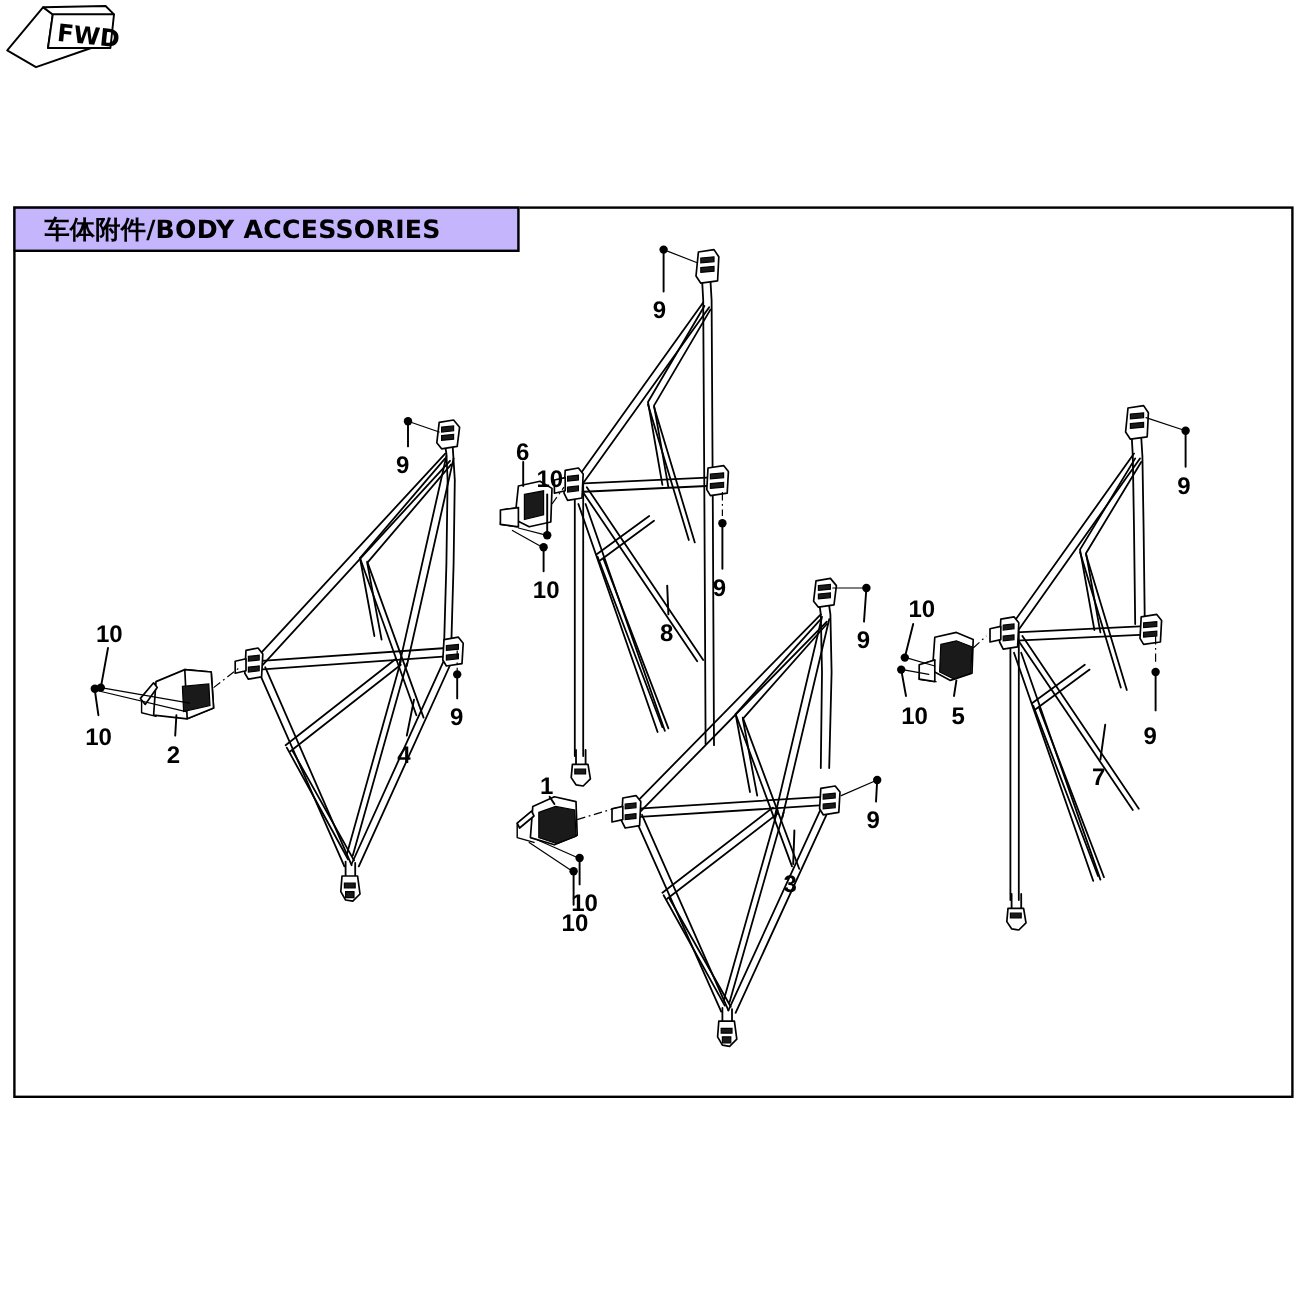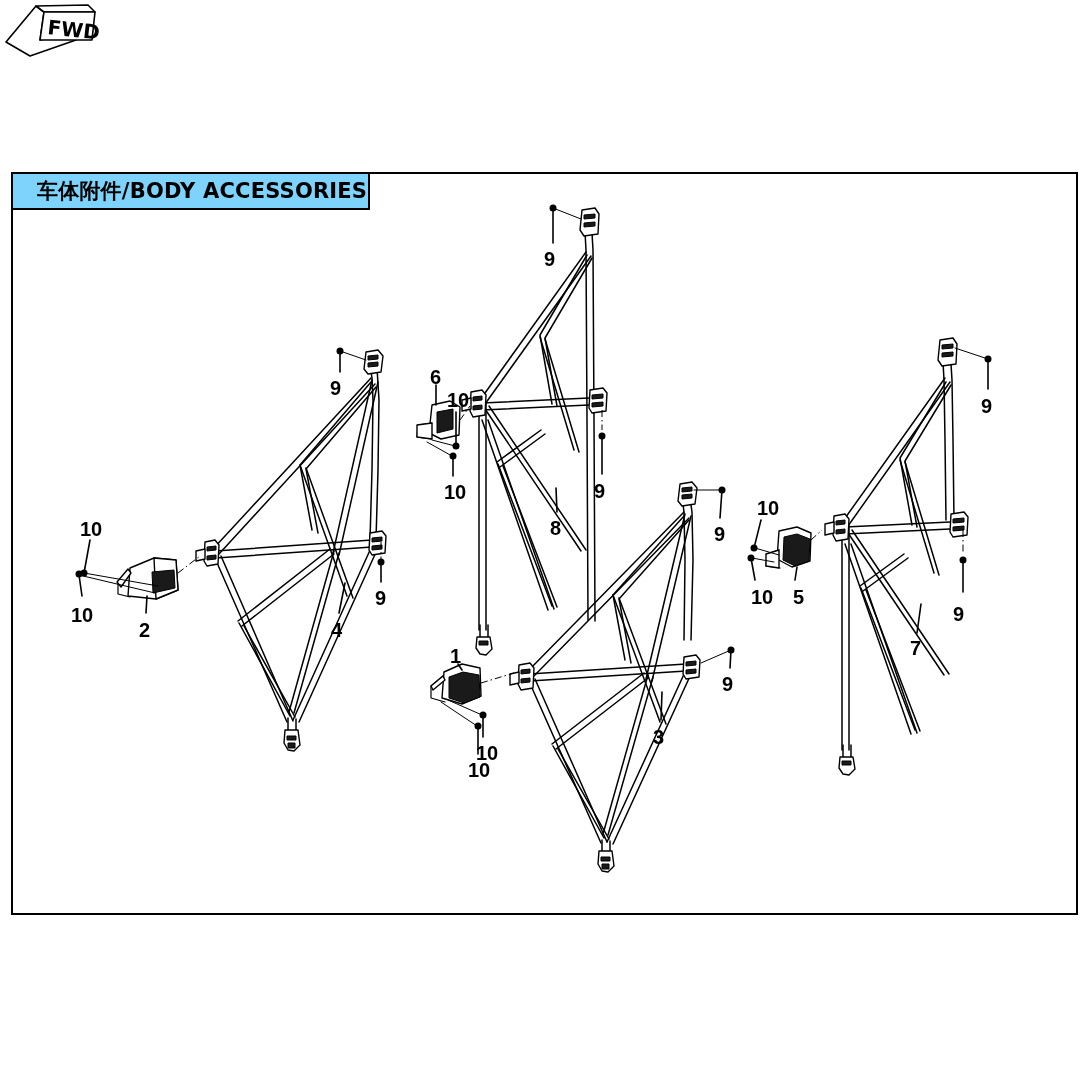--- a/index.html
+++ b/index.html
@@ -23,24 +23,24 @@
     left:11px;top:172px;
     width:1067px;height:743px;
     border:2px solid #000;
     box-sizing:border-box;
     background:transparent;
   }
   
   #title-block{
     position:absolute;
     left:11px;top:172px;
-    width:359px;height:38px;
+    width:422px;height:38px;
     border:2px solid #000;
     box-sizing:border-box;
-    background:#7dd3fc;
+    background:#c4b5fd;
     display:flex;
     align-items:center;
     z-index:6;
   }
   #title-text{
     font-size:21px;
     font-weight:bold;
     letter-spacing:0.2px;
     white-space:nowrap;
     padding-left:24px;

